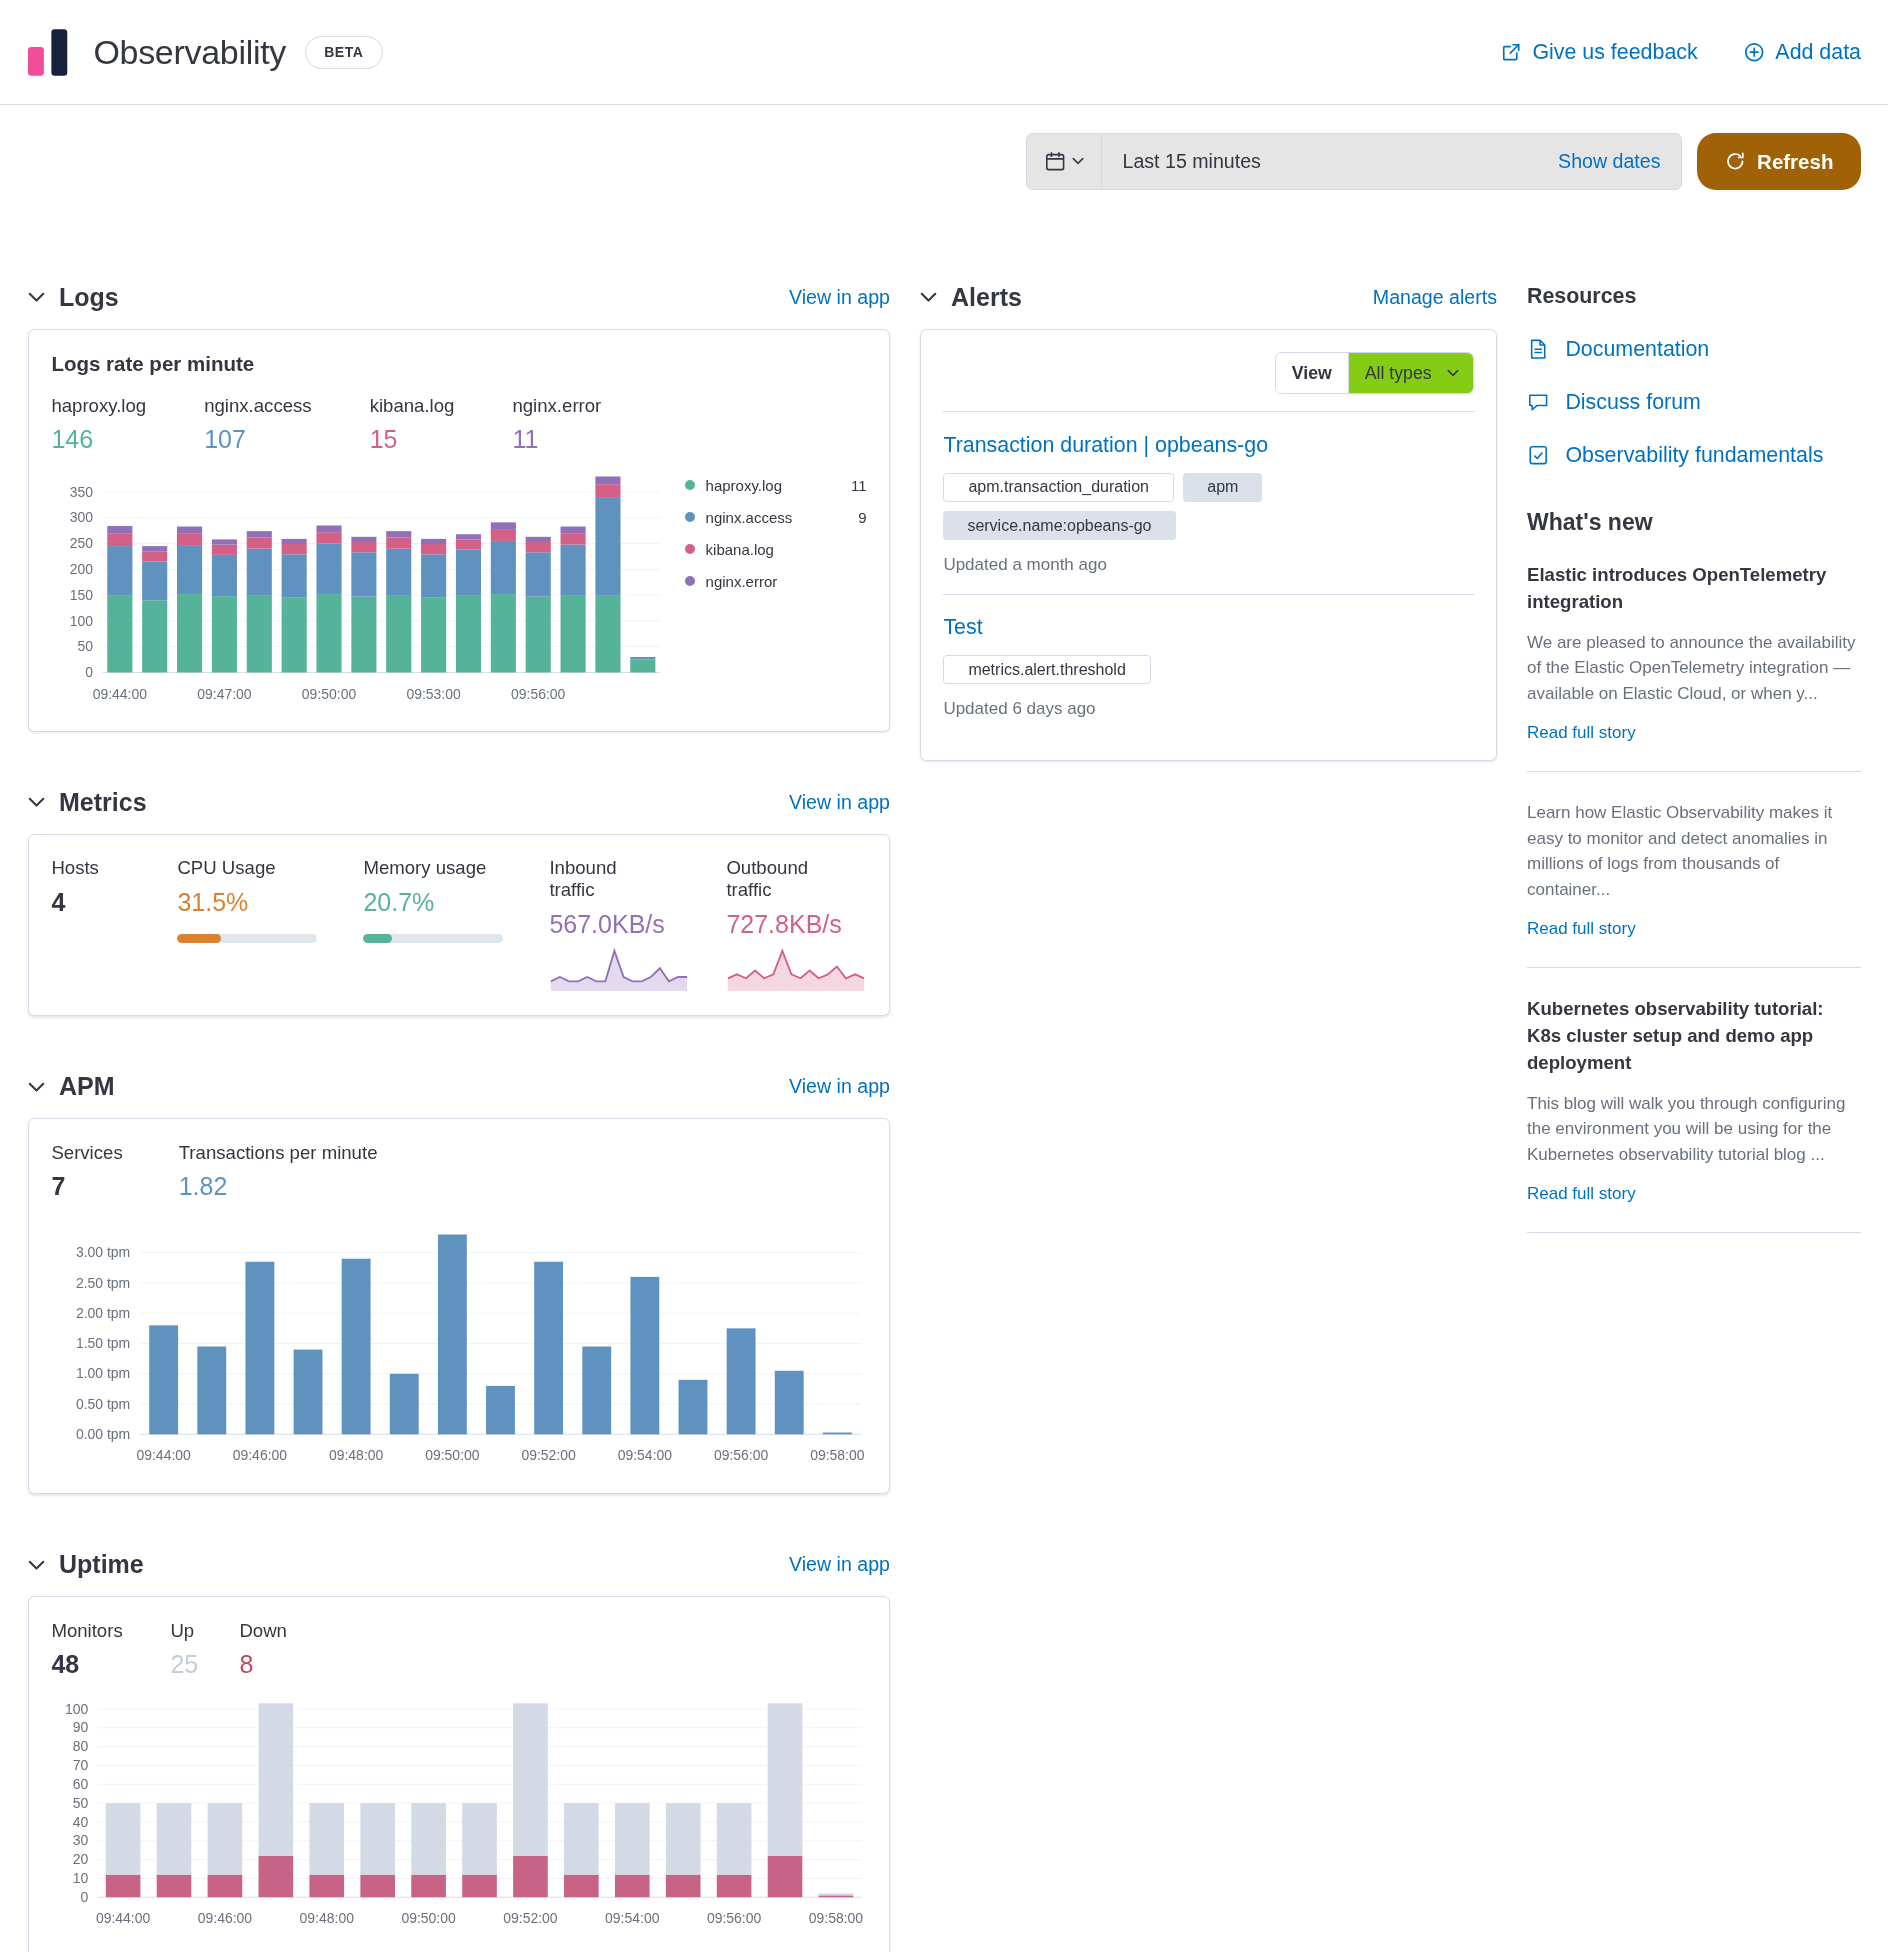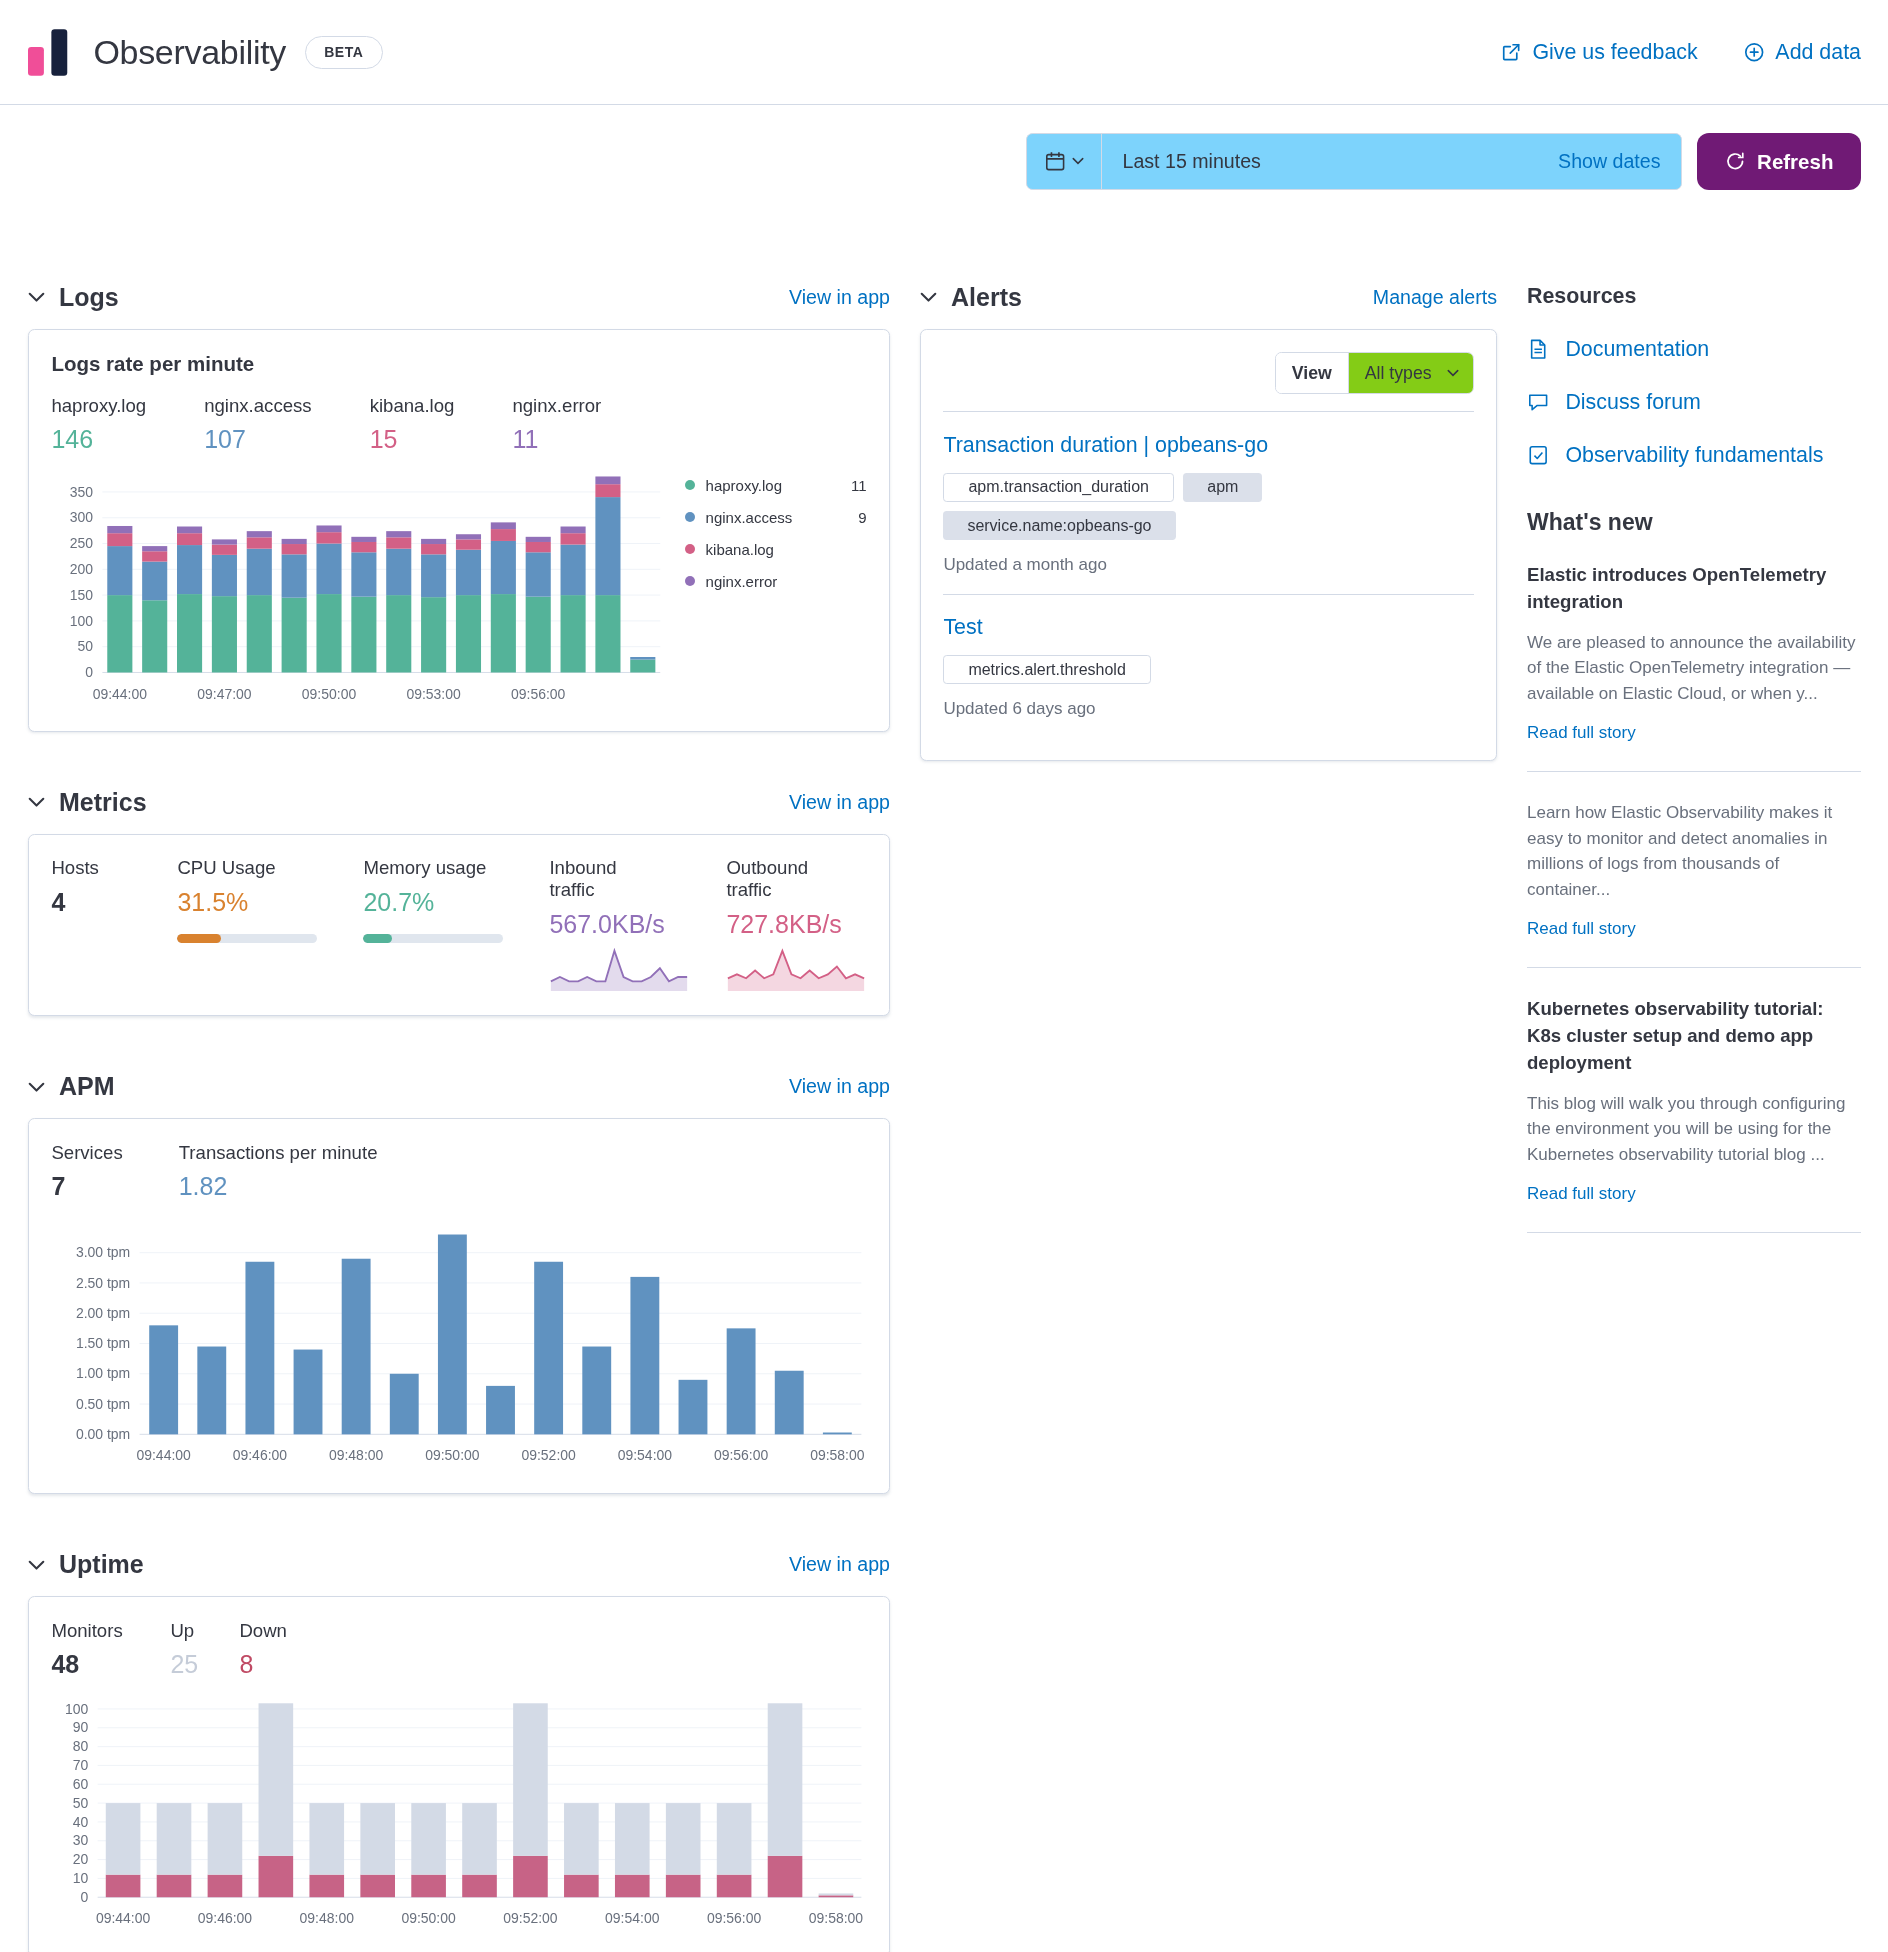--- a/index.html
+++ b/index.html
@@ -15,25 +15,25 @@
   
   .header { height: 105px; display: flex; align-items: center; padding: 0 28px; border-bottom: 0.9px solid #d3dae6; }
   .logo { margin-right: 22.4px; display: flex; }
   .app-title { font-size: 34px; font-weight: 500; letter-spacing: -0.3px; }
   .beta { margin-left: 18.6px; border: 1.4px solid #d3dae6; border-radius: 24px; padding: 7.5px 18.6px; font-size: 14px; font-weight: 700; letter-spacing: 0.5px; }
   .hdr-links { margin-left: auto; display: flex; gap: 45px; align-items: center; }
   .hdr-link { display: flex; align-items: center; gap: 10.3px; font-size: 21.4px; }
 
   
   .toolbar { display: flex; justify-content: flex-end; align-items: center; padding: 28px 28px 0; gap: 15px; }
-  .datepicker { width: 656px; height: 57px; border: 0.9px solid #d3dae6; border-radius: 6.5px; display: flex; align-items: stretch; background: #7dd3fc; }
+  .datepicker { width: 656px; height: 57px; border: 0.9px solid #d3dae6; border-radius: 6.5px; display: flex; align-items: stretch; background: #e5e5e5; }
   .dp-quick { width: 75px; display: flex; align-items: center; justify-content: center; gap: 6.5px; border-right: 0.9px solid #d3dae6; cursor: pointer; }
   .dp-text { flex: 1; display: flex; align-items: center; padding: 0 20.5px; font-size: 19.6px; cursor: text; }
   .dp-show { display: flex; align-items: center; padding-right: 20.5px; font-size: 19.6px; font-weight: 500; }
-  .refresh-btn { width: 164px; height: 57px; background: #701a75; border: none; border-radius: 12px; color: #fff; font-size: 20.5px; font-weight: 600; font-family: inherit; display: flex; align-items: center; justify-content: center; gap: 12px; cursor: pointer; }
+  .refresh-btn { width: 164px; height: 57px; background: #a16207; border: none; border-radius: 19px; color: #fff; font-size: 20.5px; font-weight: 600; font-family: inherit; display: flex; align-items: center; justify-content: center; gap: 12px; cursor: pointer; }
 
   
   .content { display: flex; padding: 0 28px 18.6px; margin-top: 89px; align-items: flex-start; }
   .col-left { width: 862px; flex: none; }
   .col-mid  { width: 577px; flex: none; margin-left: 30px; }
   .col-right{ flex: 1; margin-left: 30px; }
 
   .section { margin-bottom: 52px; }
   .section:last-child { margin-bottom: 0; }
   .section-header { display: flex; align-items: center; gap: 14px; margin-bottom: 11.2px; min-height: 37px; }

